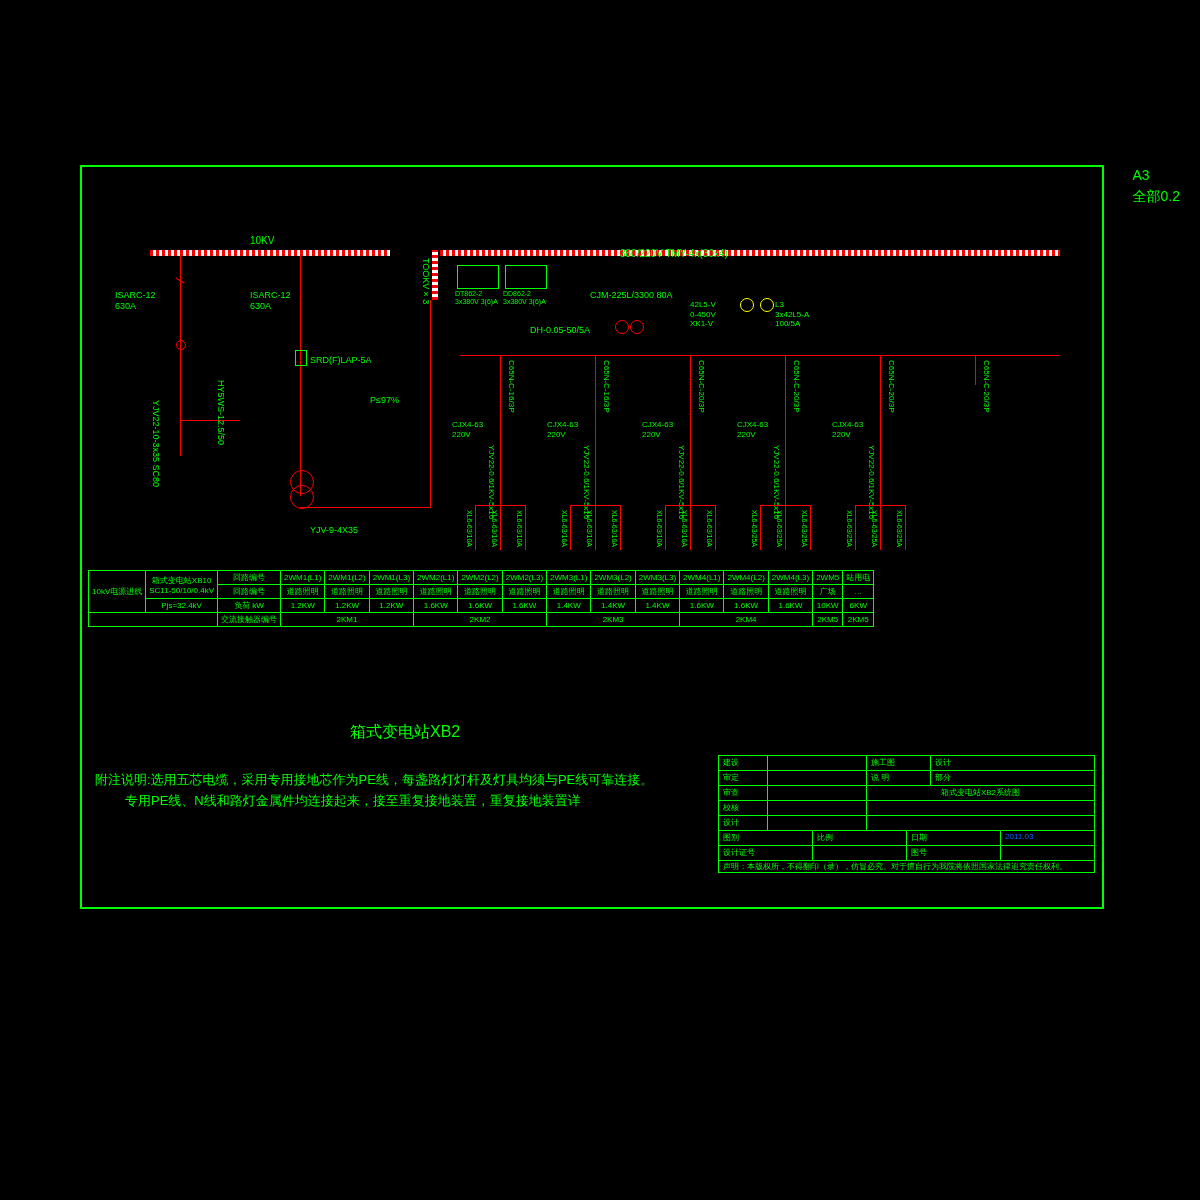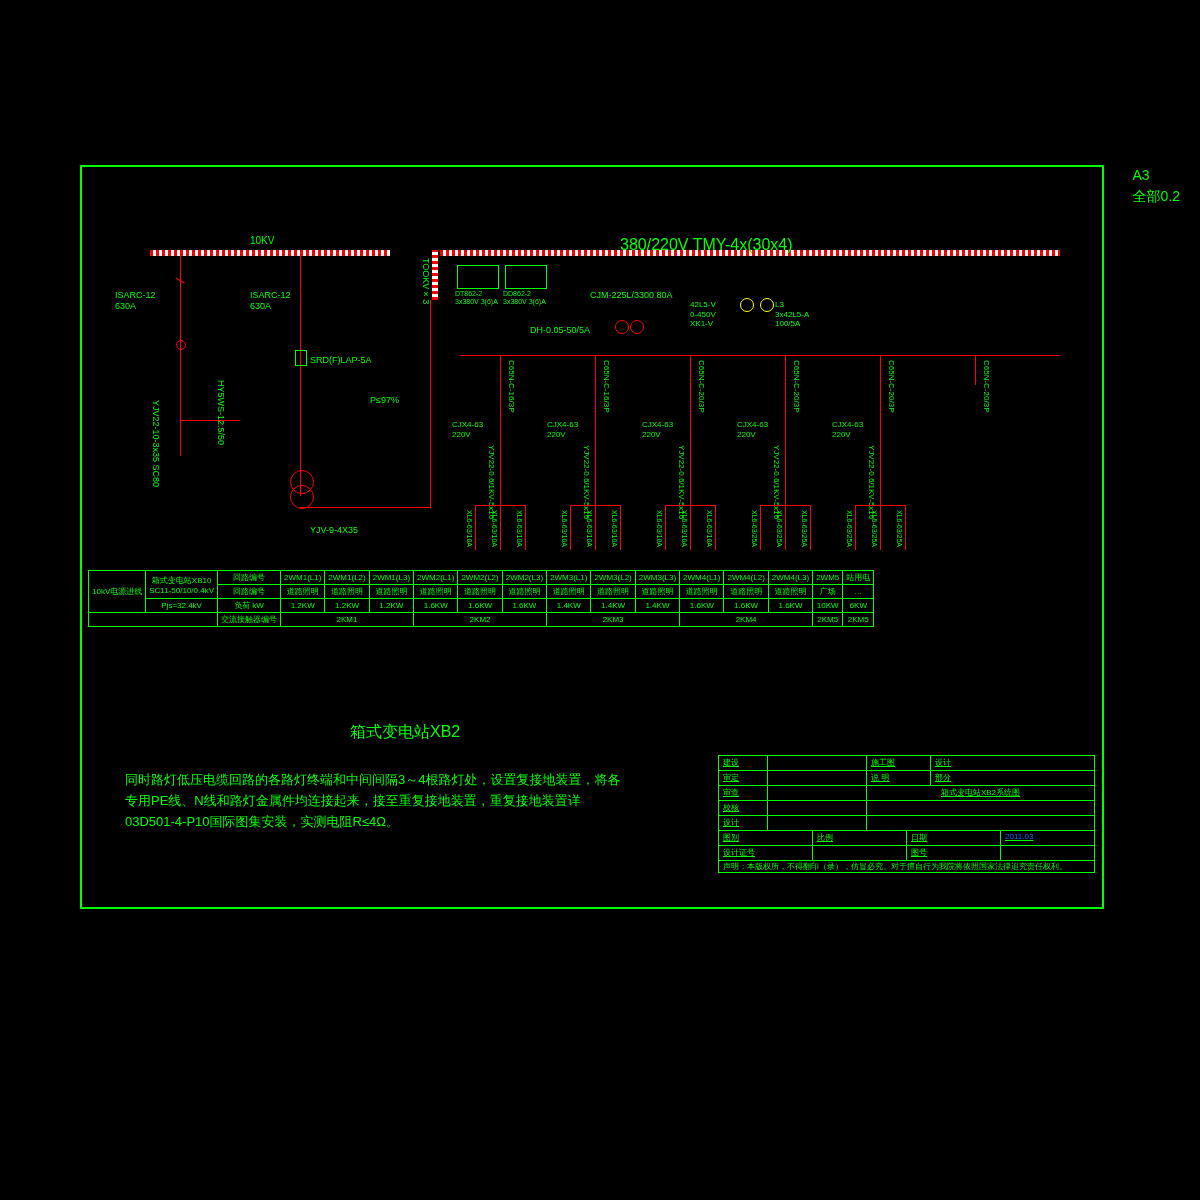--- a/index.html
+++ b/index.html
@@ -29,21 +29,21 @@
 <div class="canvas">
   <div class="frame"></div>
   <div class="topright">
     <div>A3</div>
     <div>全部0.2</div>
   </div>
 
   <div class="busbar" style="left:150px;top:250px;width:240px"></div>
   <div class="gtext" style="left:250px;top:235px;font-size:10px">10KV</div>
   <div class="busbar" style="left:440px;top:250px;width:620px"></div>
-  <div class="gtext" style="left:620px;top:235px;font-size:16px">380/220V  TMY-4x(30x4)</div>
+  <div class="gtext" style="left:620px;top:248px;font-size:10px">380/220V  TMY-4x(30x4)</div>
   <div class="vbus" style="left:432px;top:250px;height:50px"></div>
   <div class="gtext v" style="left:420px;top:258px">TOOKV×3</div>
 
   <div class="rline" style="left:180px;top:256px;width:1px;height:200px"></div>
   <div class="gtext" style="left:115px;top:290px">ISARC-12<br>630A</div>
   <div class="rline" style="left:175px;top:280px;width:10px;height:1px;transform:rotate(30deg)"></div>
   <div class="circ" style="left:176px;top:340px;width:8px;height:8px"></div>
   <div class="rline" style="left:180px;top:420px;width:60px;height:1px"></div>
   <div class="gtext v" style="left:215px;top:380px">HY5WS-12.5/50</div>
   <div class="gtext v" style="left:150px;top:400px">YJV22-10-3x35 SC80</div>
@@ -205,26 +205,25 @@
           <td colspan="3">2KM4</td>
           <td>2KM5</td>
           <td>2KM5</td>
         </tr>
       </tbody>
     </table>
 
   <div class="title" style="left:350px;top:722px">箱式变电站XB2</div>
 
   <div class="notes" style="left:95px;top:770px">
-    <div style="padding-left:30px">同时路灯低压电缆回路的各路灯终端和中间间隔3～4根路灯处，设置复接地装置，将各</div>
+    <div>附注说明:选用五芯电缆，采用专用接地芯作为PE线，每盏路灯灯杆及灯具均须与PE线可靠连接。</div>
     <div style="padding-left:30px">专用PE线、N线和路灯金属件均连接起来，接至重复接地装置，重复接地装置详</div>
-    <div style="padding-left:30px">03D501-4-P10国际图集安装，实测电阻R≤4Ω。</div>
   </div>
 
-  <div class="tblk" id="tblk" style="left: 718px; top: 755px; width: 375px; height: 116px; text-decoration: underline;">
+  <div class="tblk" id="tblk" style="left: 718px; top: 755px; width: 375px; height: 116px;">
       <div class="row">
         <div class="cell" style="width:40px">建设</div>
         <div class="cell" style="width:90px"></div>
         <div class="cell" style="width:55px">施工图</div>
         <div class="cell" style="flex:1">设计</div>
       </div>
       <div class="row">
         <div class="cell" style="width:40px">审定</div>
         <div class="cell" style="width:90px"></div>
         <div class="cell" style="width:55px">说  明</div>

